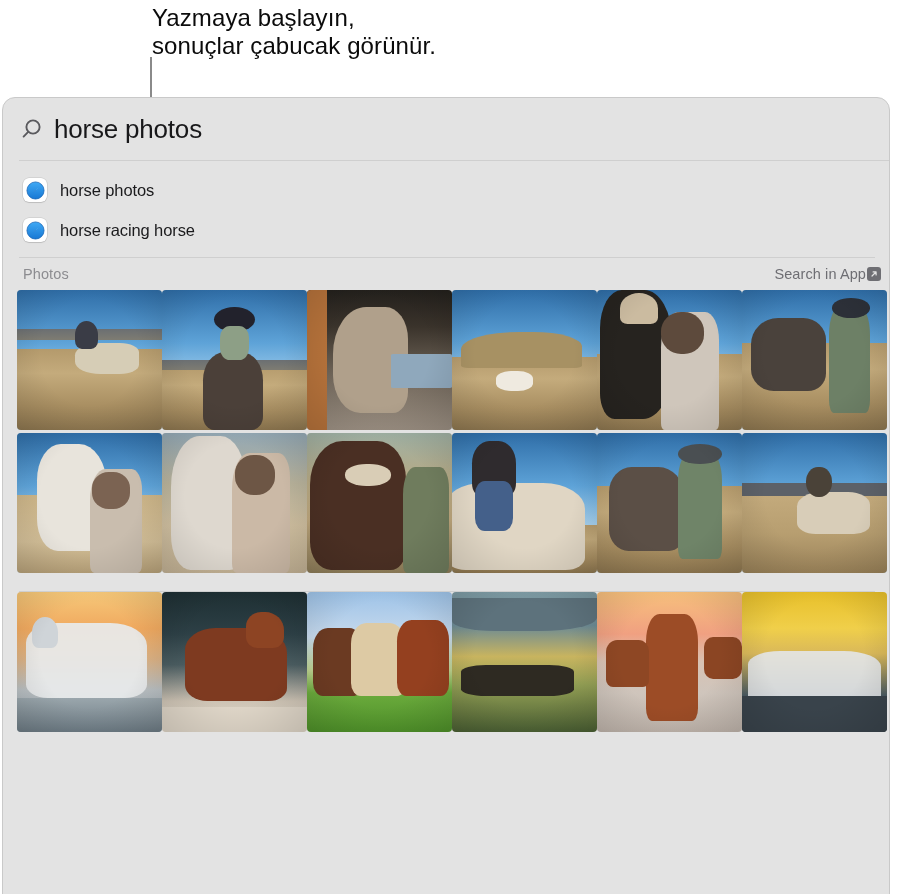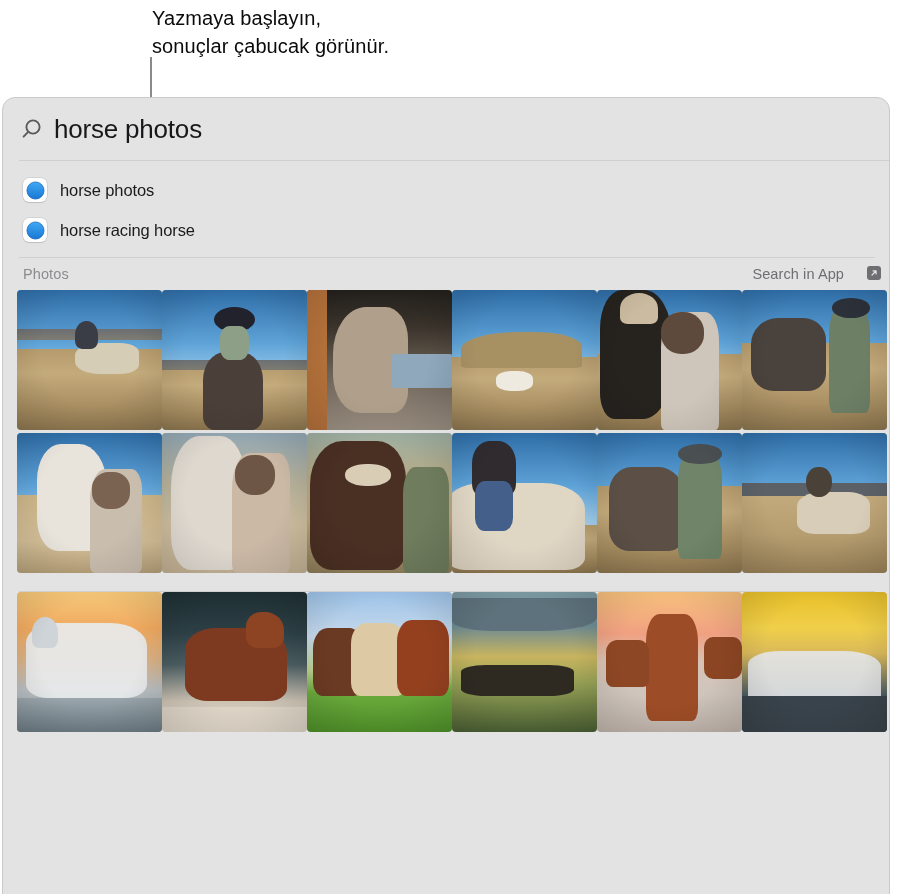--- a/index.html
+++ b/index.html
@@ -7,21 +7,21 @@
     width:904px;height:894px;
     background:#ffffff;
     font-family:"Liberation Sans","DejaVu Sans",sans-serif;
     overflow:hidden;
     position:relative;
   }
 
   
   #callout{
     position:absolute;left:152px;top:4px;width:600px;
-    font-size:20px;line-height:28px;color:#0b0b0b;
+    font-size:24px;line-height:28px;color:#0b0b0b;
     letter-spacing:.1px;
   }
   #callout .cl-line{display:block;white-space:nowrap;}
   #callout-leader{
     position:absolute;left:150px;top:57px;width:2px;height:48px;
     background:#8a8a8a;
   }
 
   
   #panel{
@@ -68,21 +68,21 @@
 
   
   .section-head{
     height:32px;display:flex;align-items:center;justify-content:space-between;
     padding:0 8px 0 20px;box-sizing:border-box;
   }
   .section-title{
     font-size:14.5px;color:#8c8c90;letter-spacing:.1px;
   }
   .search-in-app{
-    display:flex;align-items:flex-start;gap:23px;cursor:default;
+    display:flex;align-items:center;gap:1px;cursor:default;
   }
   .search-in-app .sia-label{
     font-size:14.5px;color:#6e6e73;letter-spacing:.1px;white-space:nowrap;
   }
   .sia-icon{
     width:14px;height:14px;border-radius:3px;background:#6e6e73;
     display:flex;align-items:center;justify-content:center;flex:0 0 auto;
   }
   .sia-icon svg{display:block;}
 

